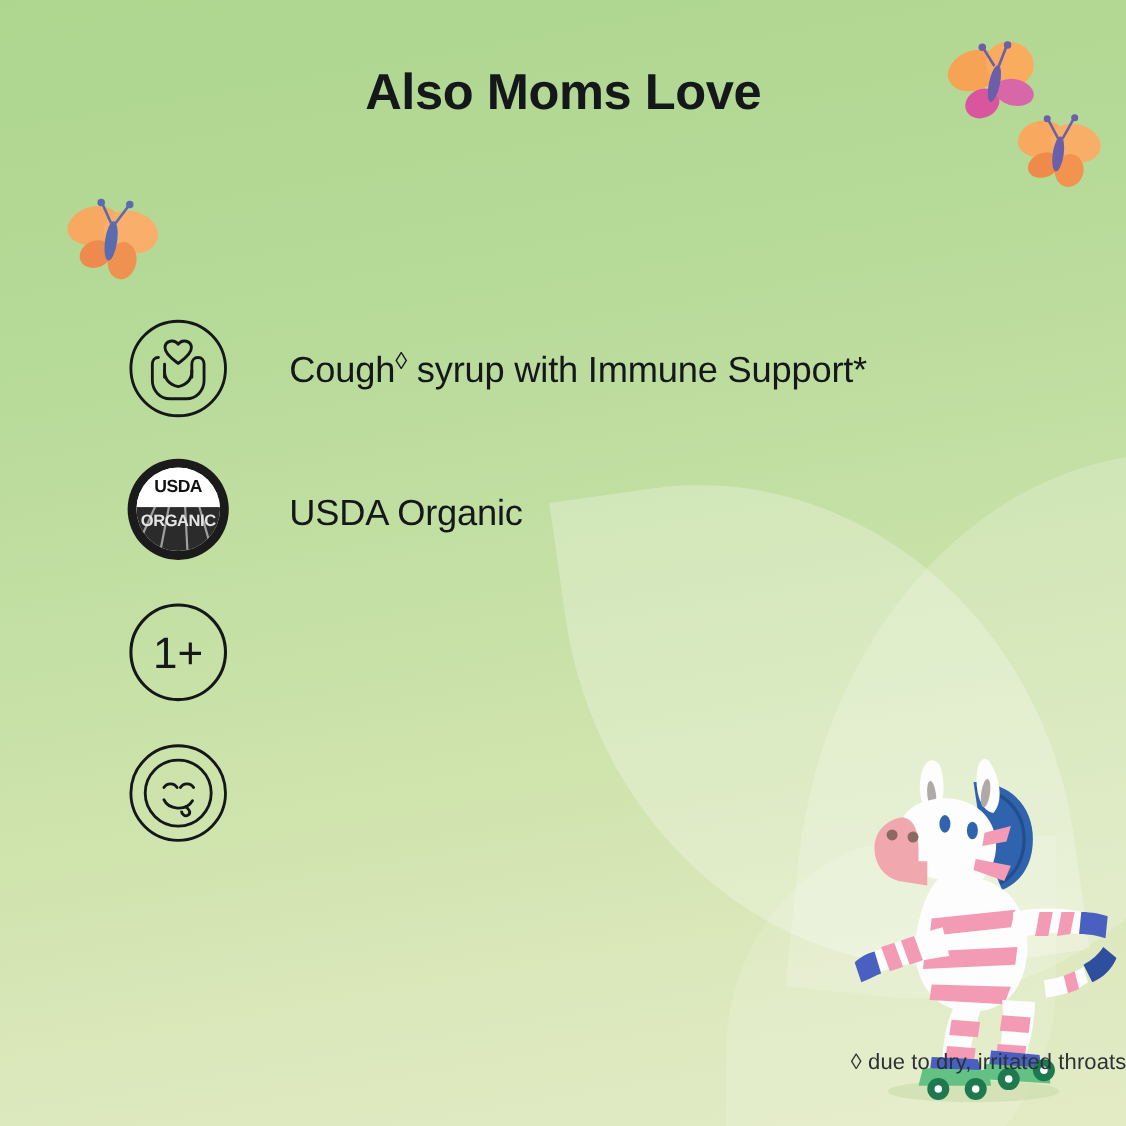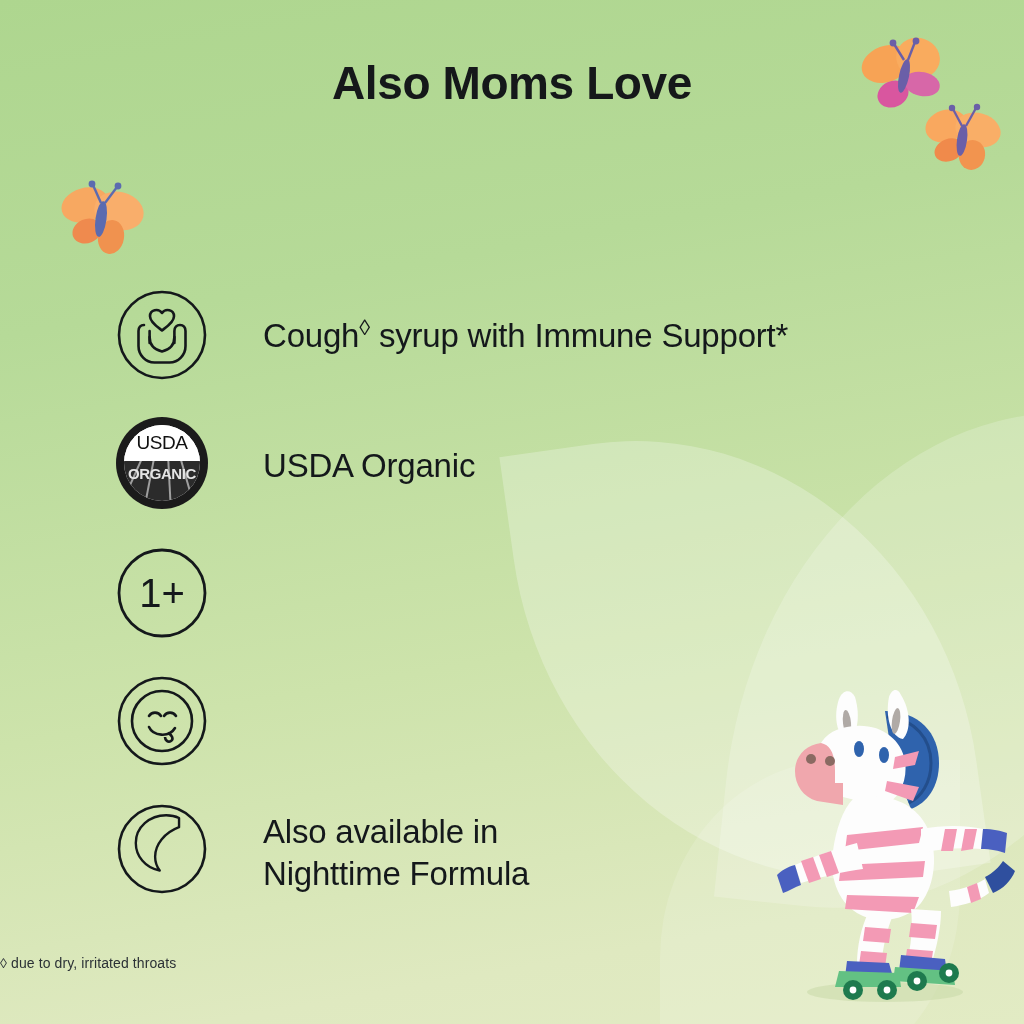--- a/index.html
+++ b/index.html
@@ -69,40 +69,40 @@
   }
   .usda-inner{
     width:76px;height:76px;border-radius:50%;overflow:hidden;position:relative;
     background:#ffffff;
   }
   .usda-top{
     position:absolute;left:0;top:0;width:100%;height:47%;
     background:#ffffff;display:flex;align-items:center;justify-content:center;
   }
   .usda-top span{
-    font-size:19px;font-weight:normal;color:#111;letter-spacing:-.5px;
+    font-size:16px;font-weight:bold;color:#111;letter-spacing:-.5px;
     font-family:"Liberation Sans",sans-serif;
   }
   .usda-bot{
     position:absolute;left:0;top:47%;width:100%;height:53%;
     background:#2b2b2b;overflow:hidden;
   }
   .usda-bot span{
     position:absolute;left:0;right:0;top:4px;text-align:center;
     font-size:15px;font-weight:bold;color:#e5e5e5;letter-spacing:-.4px;z-index:3;
   }
   .furrow{position:absolute;background:rgba(255,255,255,.55);width:2px;height:70px;bottom:-8px;}
   .f1{left:10px;transform:rotate(24deg);}
   .f2{left:26px;transform:rotate(11deg);}
   .f3{left:44px;transform:rotate(-3deg);}
   .f4{left:60px;transform:rotate(-16deg);}
   
   .footnote{
-    position:absolute;left:0;top:955px;width:1024px;text-align:left;
-    font-size:14px;color:#2b3136;letter-spacing:.1px;
+    position:absolute;left:0;top:955px;width:1024px;text-align:right;
+    font-size:20px;color:#2b3136;letter-spacing:.1px;
   }
   
   .zebra{position:absolute;left:735px;top:665px;width:290px;height:340px;}
 </style>
 </head>
 <body>
 
 <div id="card">
 
   <div class="leaf leaf-a"></div>
@@ -199,30 +199,20 @@
           <circle cx="46" cy="46" r="43" fill="none" stroke="#14181b" stroke-width="2.6"></circle>
           <circle cx="46" cy="46" r="30" fill="none" stroke="#14181b" stroke-width="2.6"></circle>
           <path d="M33 41 a7 7 0 0 1 12 0" fill="none" stroke="#14181b" stroke-width="2.6" stroke-linecap="round"></path>
           <path d="M48 41 a7 7 0 0 1 12 0" fill="none" stroke="#14181b" stroke-width="2.6" stroke-linecap="round"></path>
           <path d="M33 52 c4 9 20 11 26 1" fill="none" stroke="#14181b" stroke-width="2.6" stroke-linecap="round"></path>
           <path d="M52 58 c4 2 6 6 3 8 c-3 2 -6 -1 -6 -4" fill="none" stroke="#14181b" stroke-width="2.6" stroke-linejoin="round"></path>
         </svg>
       </div>
     </div>
 
-    <div class="row r5">
-      <div class="icon-wrap">
-        <svg width="92" height="92" viewBox="0 0 92 92">
-          <circle cx="46" cy="46" r="43" fill="none" stroke="#14181b" stroke-width="2.6"></circle>
-          <path d="M62 22 c-16 6 -26 19 -26 32 c0 6 2 11 5 15 c-16 -3 -26 -16 -26 -30 c0 -17 15 -30 33 -30 c5 0 10 1 14 3 z" fill="none" stroke="#14181b" stroke-width="2.6" stroke-linejoin="round" transform="translate(6,4) scale(0.92)"></path>
-        </svg>
-      </div>
-      <div class="row-text">Also available in
-Nighttime Formula</div>
-    </div>
 
   </div>
 
   <svg class="zebra" viewBox="0 0 290 340">
     <ellipse cx="150" cy="327" rx="78" ry="10" fill="#c9d9a8" opacity=".55"></ellipse>
 
     <path d="M150 46 c34 0 54 22 54 52 c0 24 -12 40 -28 46 l-18 -44 z" fill="#2f63ad"></path>
     <path d="M152 52 c28 2 44 22 44 46 c0 20 -10 34 -22 40" fill="none" stroke="#234e8c" stroke-width="3"></path>
 
     <path d="M104 34 c-6 18 -2 36 8 42 c10 -4 14 -24 8 -44 c-4 -8 -12 -8 -16 2 z" fill="#fdfdfd"></path>

